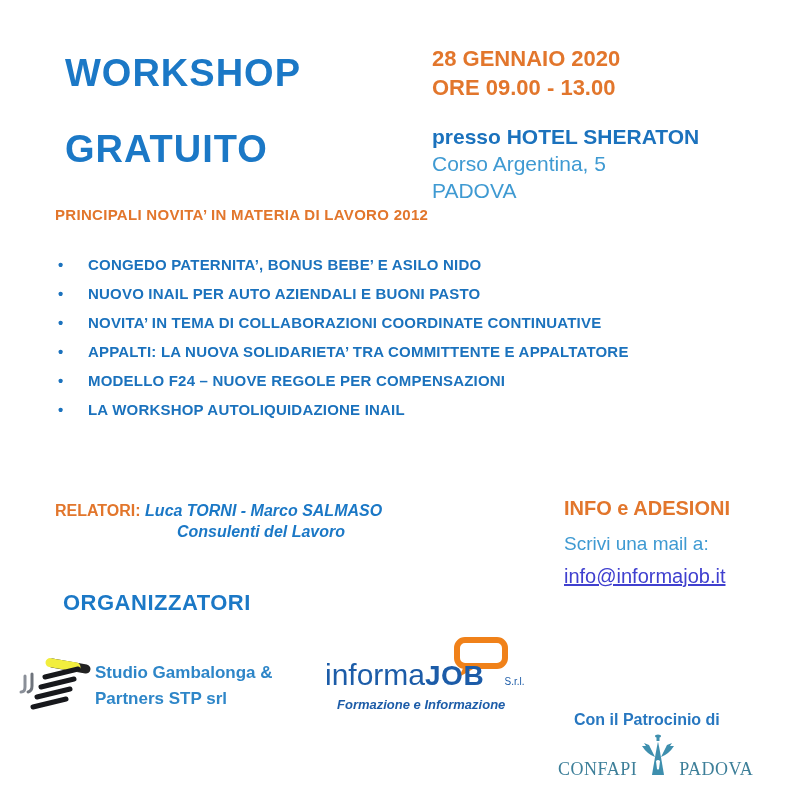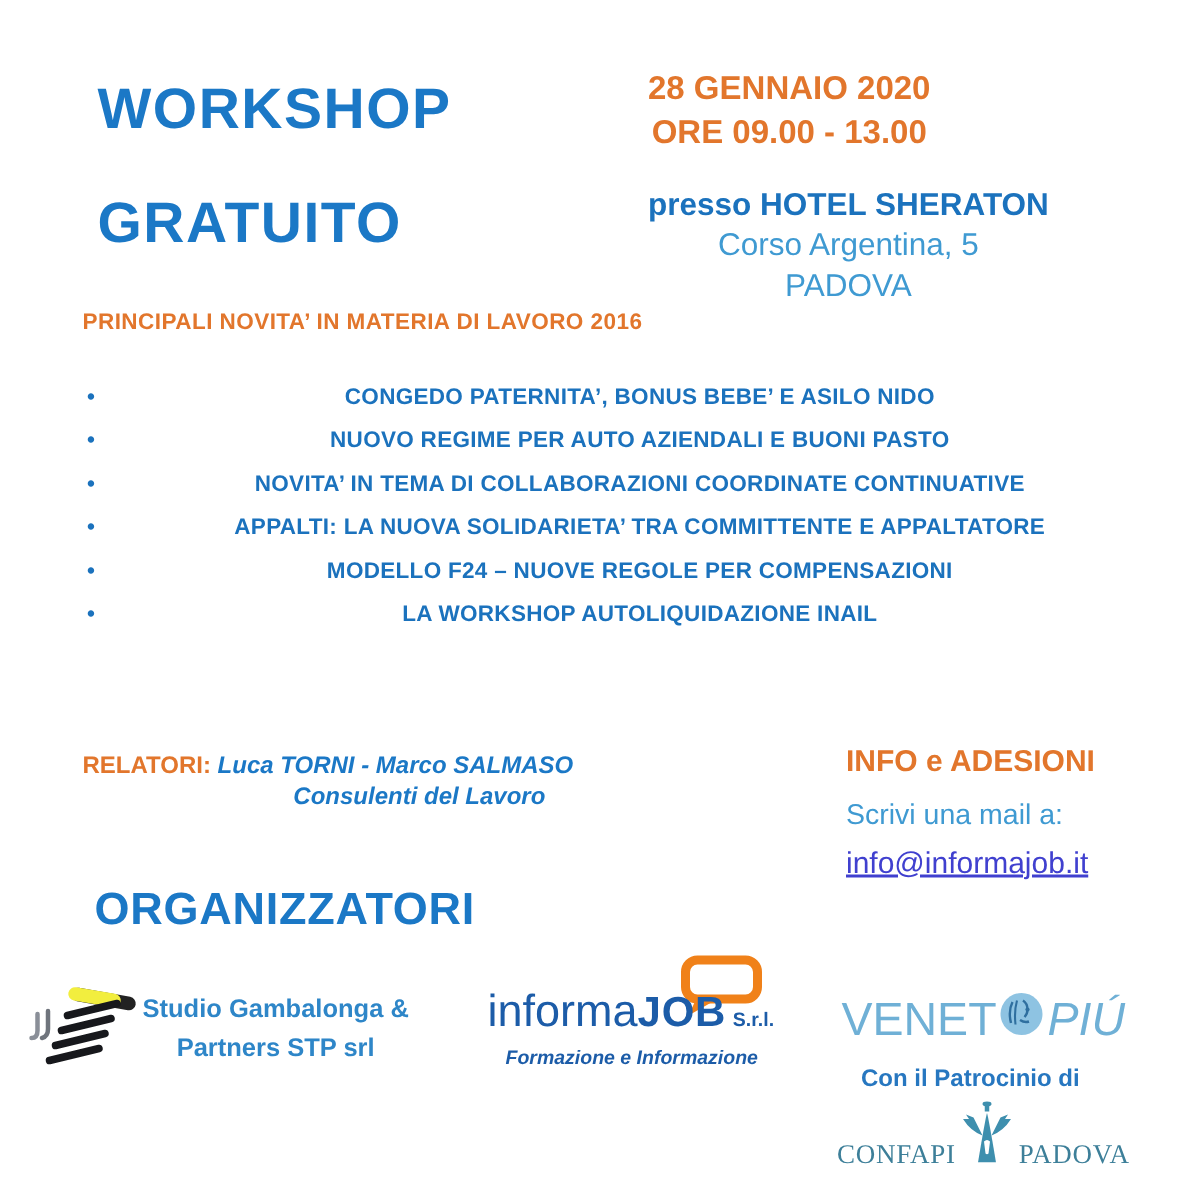--- a/index.html
+++ b/index.html
@@ -1,18 +1,18 @@
 <!DOCTYPE html>
 <html><head>
 <meta charset="utf-8">
 <style>
   html,body{margin:0;padding:0;background:#ffffff;}
   .page{
     position:relative;width:795px;height:799px;background:#ffffff;
-    font-family:"Liberation Sans",sans-serif;overflow:hidden;text-align:center;
+    font-family:"Liberation Sans",sans-serif;overflow:hidden;
   }
   
   .title-line{position:absolute;left:65px;color:#1b78c6;font-weight:bold;
     font-size:38px;letter-spacing:1px;}
   .title-line.l1{top:52px;}
   .title-line.l2{top:128px;}
   .date-block{position:absolute;left:432px;top:44px;color:#e2762c;
     font-weight:bold;font-size:22px;line-height:29px;}
   .venue-block{position:absolute;left:432px;top:112px;font-size:21px;line-height:27px;margin-top:11px;}
   .venue-bold{color:#1b72bd;font-weight:bold;}
@@ -34,28 +34,28 @@
   .relatori .row2{margin-left:82px;margin-top:4px;}
   .relatori .row3{margin-left:122px;}
   
   .info-title{position:absolute;left:564px;top:497px;color:#e2762c;
     font-weight:bold;font-size:20px;}
   .info-sub{position:absolute;left:564px;top:533px;color:#3f9ad2;font-size:19px;}
   .info-mail{position:absolute;left:564px;top:565px;color:#4040cf;font-size:20px;
     text-decoration:underline;cursor:pointer;}
   
   .org-heading{position:absolute;left:63px;top:590px;color:#1b78c6;
-    font-weight:bold;font-size:30px;letter-spacing:.5px;}
+    font-weight:bold;font-size:22px;letter-spacing:.5px;}
   .studio-icon{position:absolute;left:18px;top:644px;}
   .studio-name{position:absolute;left:95px;top:660px;color:#2e86c8;
     font-weight:bold;font-size:17px;line-height:26px;}
   .ij{position:absolute;left:325px;top:658px;color:#1c5ca8;white-space:nowrap;}
   .ij .w1{font-size:30px;}
   .ij .w2{font-size:28px;font-weight:bold;letter-spacing:.5px;margin-top:44px;}
-  .ij .sx{font-size:13px;font-weight:bold;}
+  .ij .sx{font-size:10px;font-weight:normal;margin-left:16px;}
   .ij-bubble{position:absolute;left:450px;top:636px;}
   .ij-tagline{position:absolute;left:337px;top:697px;color:#1c5ca8;
     font-size:13px;font-weight:bold;font-style:italic;}
   .veneto{position:absolute;left:561px;top:660px;display:flex;align-items:center;
     color:#6fb0d6;font-size:31px;white-space:nowrap;}
   .veneto .p2{font-style:italic;}
   .veneto svg{margin:0 1px;}
   .patronage{position:absolute;left:574px;top:711px;color:#2777c0;
     font-weight:bold;font-size:16px;}
   .confapi{position:absolute;left:558px;top:733px;display:flex;align-items:flex-end;
@@ -75,25 +75,25 @@
     <div>28 GENNAIO 2020</div>
     <div>ORE 09.00 - 13.00</div>
   </div>
 
   <div class="venue-block">
     <div class="venue-bold">presso HOTEL SHERATON</div>
     <div class="venue-light">Corso Argentina, 5</div>
     <div class="venue-light">PADOVA</div>
   </div>
 
-  <div class="agenda-heading">PRINCIPALI NOVITA’ IN MATERIA DI LAVORO 2016</div>
+  <div class="agenda-heading">PRINCIPALI NOVITA’ IN MATERIA DI LAVORO 2012</div>
 
   <ul class="agenda-list">
     <li><span>CONGEDO PATERNITA’, BONUS BEBE’ E ASILO NIDO</span><span class="it"></span></li>
-    <li><span>NUOVO REGIME PER AUTO AZIENDALI E BUONI PASTO</span><span class="it"></span></li>
+    <li><span>NUOVO INAIL PER AUTO AZIENDALI E BUONI PASTO</span><span class="it"></span></li>
     <li><span>NOVITA’ IN TEMA DI COLLABORAZIONI COORDINATE CONTINUATIVE</span><span class="it"></span></li>
     <li><span>APPALTI: LA NUOVA SOLIDARIETA’ TRA COMMITTENTE E APPALTATORE</span><span class="it"></span></li>
     <li><span>MODELLO F24 – NUOVE REGOLE PER COMPENSAZIONI</span><span class="it"></span></li>
     <li><span>LA WORKSHOP AUTOLIQUIDAZIONE INAIL</span><span class="it"></span></li>
   </ul>
 
   <div class="relatori">
     <div>
       <span class="lbl">RELATORI:</span>
       <span class="nm">Luca TORNI - Marco SALMASO</span>
@@ -129,34 +129,20 @@
       <rect x="7" y="4" width="48" height="26" rx="8" fill="#ffffff" stroke="#f08119" stroke-width="6"></rect>
       <path d="M15 28 L9 41 L30 29 Z" fill="#f08119"></path>
     </svg>
   </div>
   <div class="ij">
     <span class="w1">informa</span><span class="w2">JOB</span>
     <span class="sx">S.r.l.</span>
   </div>
   <div class="ij-tagline">Formazione e Informazione</div>
 
-  <div class="veneto">
-    <span class="p1">VENET</span>
-    <span>
-      <svg width="32" height="32" viewBox="0 0 32 32">
-        <circle cx="16" cy="16" r="14" fill="#8ec3e2"></circle>
-        <path d="M10 8 q-3 6 -1 14" fill="none" stroke="#2f6f9f" stroke-width="1.6"></path>
-        <path d="M13 7 q-2 7 -1 16" fill="none" stroke="#2f6f9f" stroke-width="1.4"></path>
-        <path d="M17 7 q3 2 3 6 q0 3 -2 5" fill="none" stroke="#2f6f9f" stroke-width="1.6"></path>
-        <path d="M15 20 q3 2 6 1" fill="none" stroke="#2f6f9f" stroke-width="1.6"></path>
-        <circle cx="20" cy="13" r="1.4" fill="#2f6f9f"></circle>
-      </svg>
-    </span>
-    <span class="p2">PIÚ</span>
-  </div>
   <div class="patronage">Con il Patrocinio di</div>
 
   <div class="confapi">
     <span>CONFAPI</span>
     <span>
       <svg width="38" height="42" viewBox="0 0 38 42">
         <rect x="17.5" y="3" width="3" height="5" fill="#3e8fae"></rect>
         <ellipse cx="19" cy="3" rx="3" ry="1.6" fill="#3e8fae"></ellipse>
         <path d="M13 42 Q18 12 19 9 Q20 12 25 42 Z" fill="#3e8fae"></path>
         <path d="M16 24 Q8 21 3 13 l4 0 l-2 -3 l5 2 Z" fill="#3e8fae"></path>

